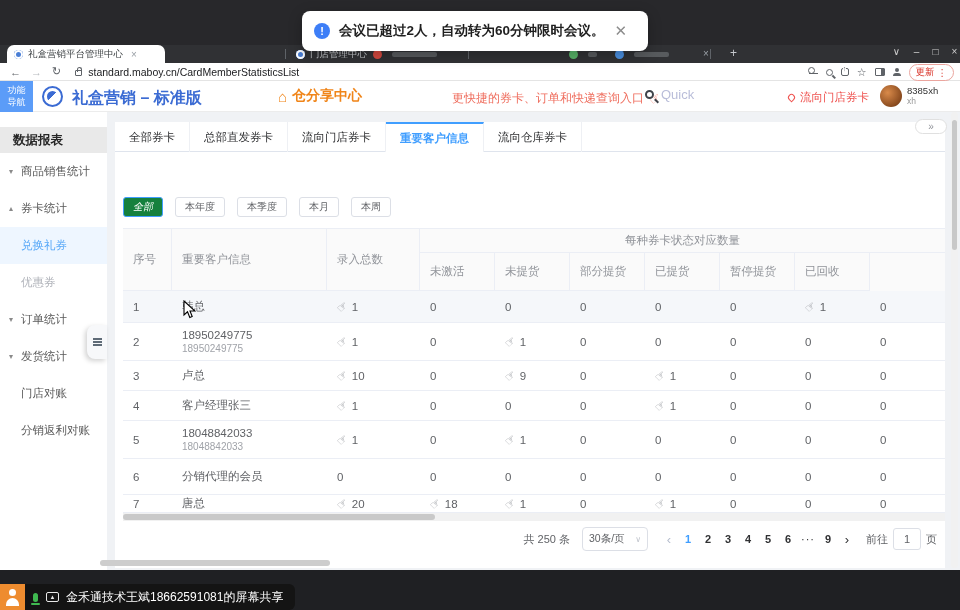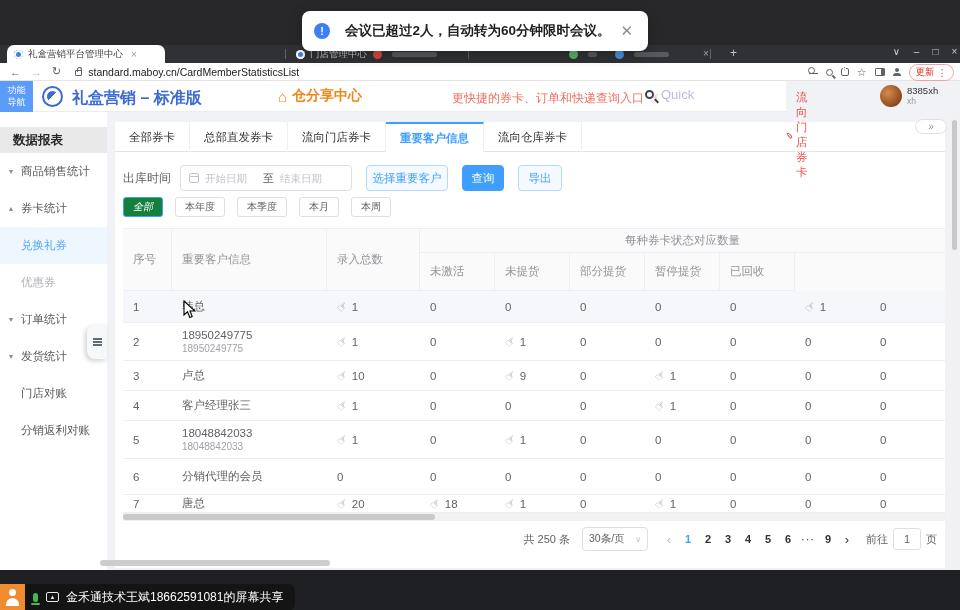--- a/index.html
+++ b/index.html
@@ -7,21 +7,21 @@
   #screen { position:relative; width:960px; height:610px; background:#f0f2f5; overflow:hidden; }
 
   
   .topband { position:absolute; left:0; top:0; width:960px; height:45px; background:#28282b; }
 
   
   .toast { position:absolute; left:302px; top:11px; width:346px; height:40px; background:#fff; border-radius:8px;
            box-shadow:0 4px 14px rgba(0,0,0,.25); display:flex; align-items:center; padding:0 12px; z-index:40; }
   .toast-icon { width:16px; height:16px; border-radius:50%; background:#3d7ef7; color:#fff; font-size:11px; font-weight:bold;
                 display:flex; align-items:center; justify-content:center; flex:0 0 16px; }
-  .toast-text { font-size:13.5px; color:#1f1f1f; font-weight:600; margin-left:15px; white-space:nowrap; }
+  .toast-text { font-size:13.5px; color:#1f1f1f; font-weight:600; margin-left:9px; white-space:nowrap; }
   .toast-close { margin-left:10px; color:#8c8c8c; font-size:15px; cursor:pointer; }
 
   
   .tabstrip { position:absolute; left:0; top:45px; width:960px; height:18px; background:#303134; }
   .btab { position:absolute; top:0; height:18px; display:flex; align-items:center; padding:0 7px; font-size:9.5px; }
   .btab.active { background:#fff; border-radius:7px 7px 0 0; color:#3c4043; }
   .btab.inactive { color:#c6c9cd; }
   .favicon { width:9px; height:9px; border-radius:50%; margin-right:5px; flex:0 0 9px; }
   .fav-blue { background:#4a7fd6; box-shadow:inset 0 0 0 2px #fff, inset 0 0 0 3px #4a7fd6; }
   .btab-title { white-space:nowrap; overflow:hidden; max-width:105px; }
@@ -48,21 +48,21 @@
   .mini-share:after { content:"↑"; position:absolute; left:1px; top:-4px; font-size:7px; background:#fff; color:#5f6368; }
   .mini-star { font-size:11px; color:#5f6368; line-height:1; }
   .mini-panel { width:10px; height:8px; border:1.2px solid #5f6368; border-radius:1px; position:relative; }
   .mini-panel:after { content:""; position:absolute; right:0; top:0; width:3px; height:100%; background:#5f6368; }
   .mini-person { width:8px; height:8px; position:relative; }
   .mini-person:before { content:""; position:absolute; left:2px; top:0; width:4px; height:4px; border-radius:50%; background:#5f6368; }
   .mini-person:after { content:""; position:absolute; left:0; top:4.5px; width:8px; height:3.5px; border-radius:4px 4px 0 0; background:#5f6368; }
   .update-pill { border:1px solid #eba59e; border-radius:9px; color:#d93025; font-size:9.5px; padding:1px 6px; display:flex; align-items:center; gap:3px; }
 
   
-  .appheader { position:absolute; left:0; top:81px; width:786px; height:31px; background:#fff; border-bottom:1px solid #ececec; z-index:5; }
+  .appheader { position:absolute; left:0; top:81px; width:960px; height:31px; background:#fff; border-bottom:1px solid #ececec; z-index:5; }
   .navtoggle { position:absolute; left:0; top:0; width:33px; height:31px; background:#5b9cf8; color:#fff; font-size:9px;
                display:flex; flex-direction:column; align-items:center; justify-content:center; line-height:1.25; cursor:pointer; }
   .brandlogo { position:absolute; left:42px; top:5px; width:21px; height:21px; border-radius:50%; border:2px solid #3b6bd3; background:#fff;
                display:flex; align-items:center; justify-content:center; }
   .brandlogo span { width:11px; height:11px; border-radius:50%; background:linear-gradient(135deg,#3b6bd3 50%,#fff 50%); display:block; }
   .brandname { position:absolute; left:72px; top:7px; font-size:16px; font-weight:bold; color:#3b6bd3; }
   .sharecenter { position:absolute; left:278px; top:6px; display:flex; align-items:center; color:#f08519; font-weight:bold; font-size:14px; cursor:pointer; }
   .sharecenter .house { font-size:15px; margin-right:5px; font-weight:normal; }
   .quickentry { position:absolute; left:452px; top:9px; font-size:12px; color:#ef6d5d; display:flex; align-items:center; cursor:pointer; }
   .hand { font-size:13px; margin-left:5px; transform:rotate(-35deg); }
@@ -310,51 +310,40 @@
 
   <div class="card">
     <div class="ctabs" id="ctabs">
         <div class="ctab">全部券卡</div>
         <div class="ctab">总部直发券卡</div>
         <div class="ctab">流向门店券卡</div>
         <div class="ctab active">重要客户信息</div>
         <div class="ctab">流向仓库券卡</div>
       </div>
 
-    <div class="filters">
-      <span class="f-label">出库时间</span>
-      <div class="datebox">
-        <span class="cal"></span>
-        <input placeholder="开始日期" style="">
-        <span class="d-to">至</span>
-        <input placeholder="结束日期" style="">
-      </div>
-      <button class="btn btn-light sel-cust">选择重要客户</button>
-      <button class="btn btn-primary query">查询</button>
-      <button class="btn btn-light export">导出</button>
-    </div>
 
     <div class="chips" id="chips">
         <button class="chip active">全部</button>
         <button class="chip">本年度</button>
         <button class="chip">本季度</button>
         <button class="chip">本月</button>
         <button class="chip">本周</button>
       </div>
 
     <div class="tbl">
       <div class="thead">
         <div class="th span2">序号</div>
         <div class="th span2">重要客户信息</div>
         <div class="th span2">录入总数</div>
         <div class="th group">每种券卡状态对应数量</div>
 
       <div class="th">未激活</div>
           <div class="th">未提货</div>
           <div class="th">部分提货</div>
+          <div class="th">已提货</div>
           <div class="th">暂停提货</div>
           <div class="th">已回收</div>
         </div>
       <div id="tbody">
           <div class="trow hover" style="height: 32px;">
             <div class="td">1</div>
             <div class="td">
               <div class="nm">韩总</div>
             </div>
             <div class="td"><span class="pticon">☞</span><span>1</span></div>

